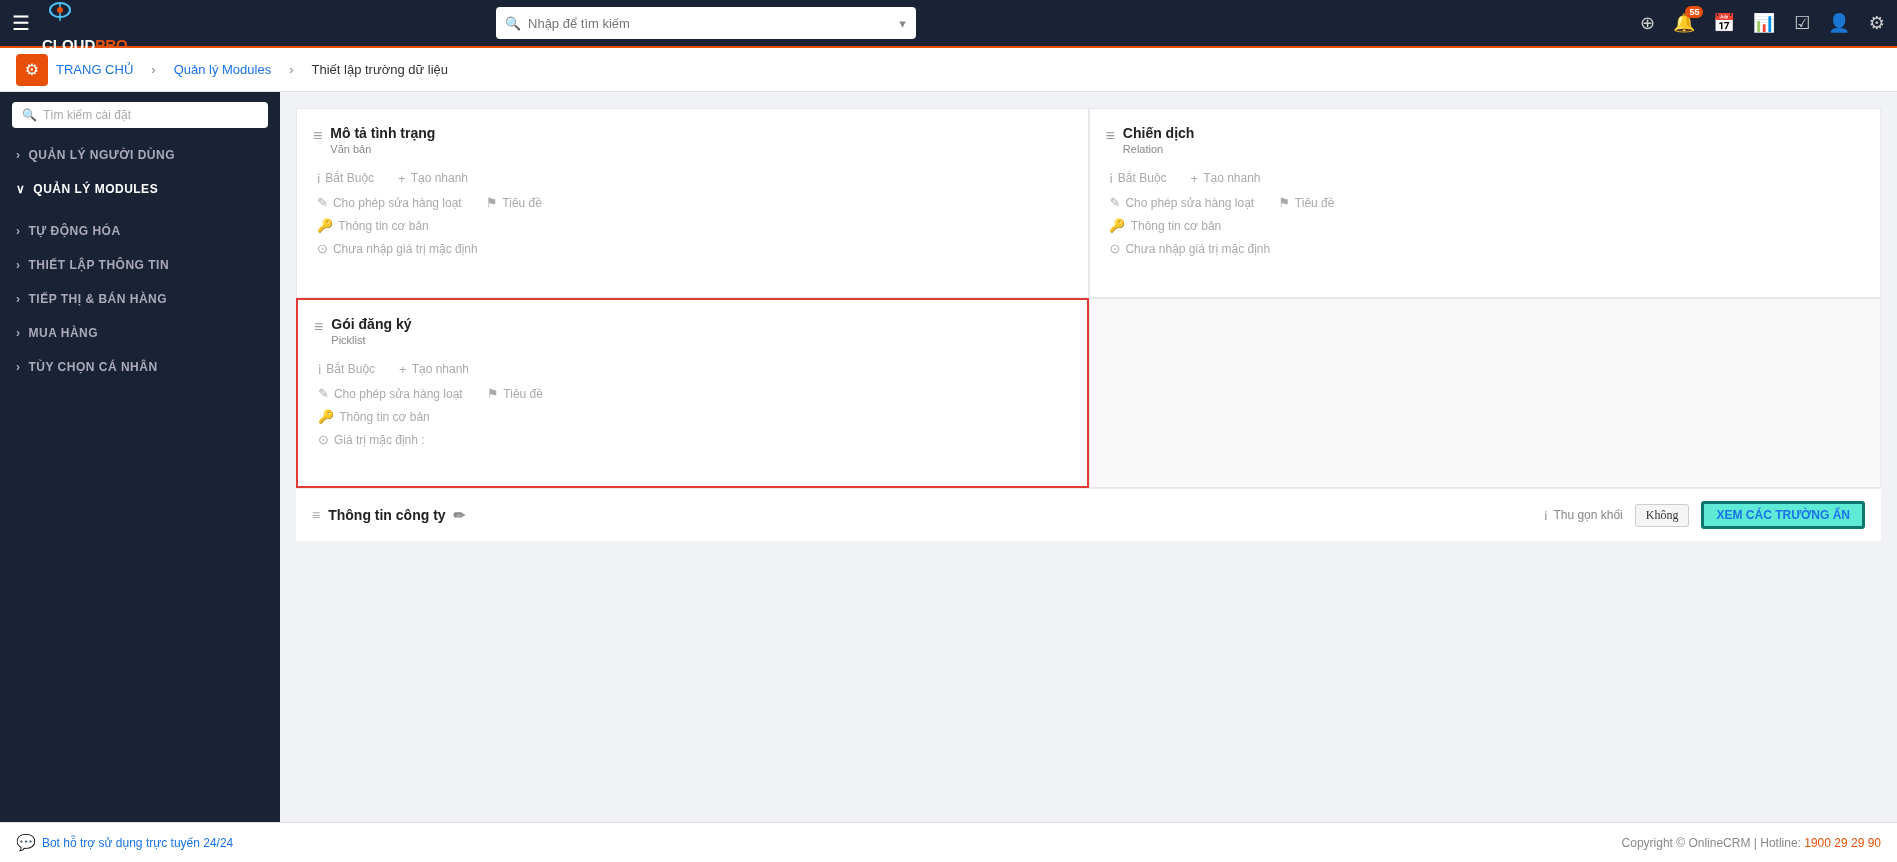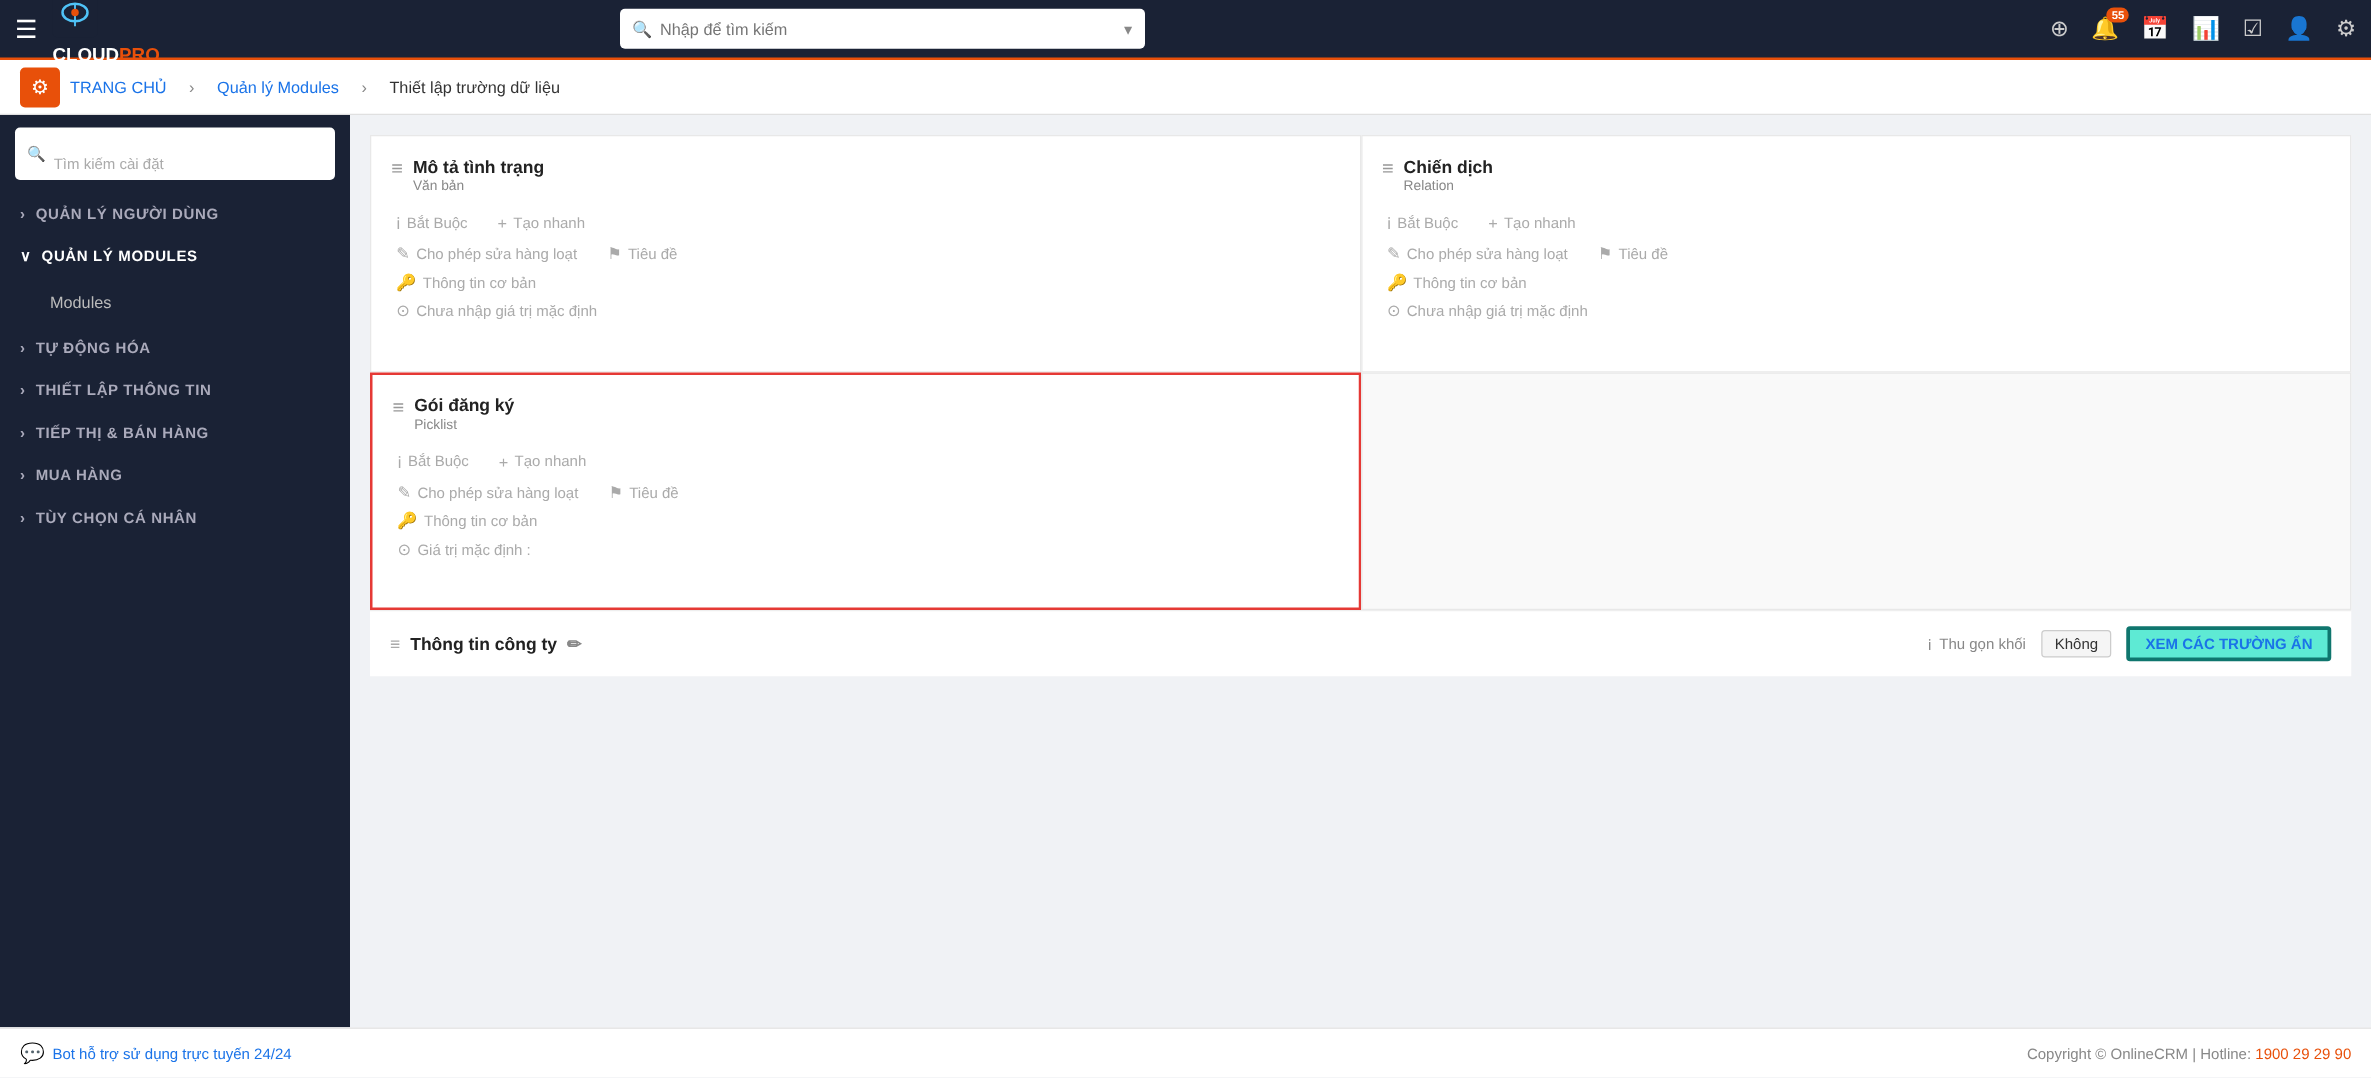--- a/index.html
+++ b/index.html
@@ -77,21 +77,21 @@
     }
     .sidebar-search {
       margin: 10px 12px;
       background: #fff;
       border-radius: 4px;
       padding: 6px 10px;
       display: flex;
       align-items: center;
       gap: 6px;
     }
-    .sidebar-search input { border: none; outline: none; font-size: 12px; flex: 1; color: #333; margin-top: 16px; }
+    .sidebar-search input { border: none; outline: none; font-size: 12px; flex: 1; color: #333; }
     .sidebar-search input::placeholder { color: #aaa; }
     .sidebar-item {
       padding: 10px 16px;
       display: flex;
       align-items: center;
       gap: 8px;
       cursor: pointer;
       font-size: 12px;
       font-weight: 600;
       text-transform: uppercase;
@@ -161,21 +161,21 @@
       padding: 12px 16px;
       border-top: 1px solid #eee;
       background: #fff;
     }
     .section-footer-left { display: flex; align-items: center; gap: 8px; font-size: 14px; font-weight: 600; color: #222; }
     .edit-icon { color: #888; font-size: 14px; cursor: pointer; }
     .section-footer-right { display: flex; align-items: center; gap: 12px; }
     .thu-gon { display: flex; align-items: center; gap: 6px; font-size: 12px; color: #888; }
     .toggle-btn {
       border: 1px solid #ccc; background: #f5f5f5; border-radius: 3px;
-      padding: 3px 10px; font-size: 12px; cursor: pointer; color: #333;
+      padding: 3px 10px; font-size: 12px; cursor: pointer; color: #333; font-family: Liberation Serif, serif;
     }
     .xem-btn {
       border: 3px solid #0f766e; background: #5eead4; border-radius: 3px;
       padding: 4px 12px; font-size: 12px; cursor: pointer; color: #1a73e8;
       font-weight: 600; text-transform: uppercase;
     }
 
     
     .bottom-bar {
       background: #fff;
@@ -251,21 +251,20 @@
     <div class="sidebar-item">
       <span>›</span>
       <span>QUẢN LÝ NGƯỜI DÙNG</span>
     </div>
 
     <div class="sidebar-item active">
       <span>∨</span>
       <span>QUẢN LÝ MODULES</span>
     </div>
     <div class="sidebar-sub">
-      <div class="sidebar-sub-item">Modules</div>
     </div>
 
     <div class="sidebar-item">
       <span>›</span>
       <span>TỰ ĐỘNG HÓA</span>
     </div>
     <div class="sidebar-item">
       <span>›</span>
       <span>THIẾT LẬP THÔNG TIN</span>
     </div>

